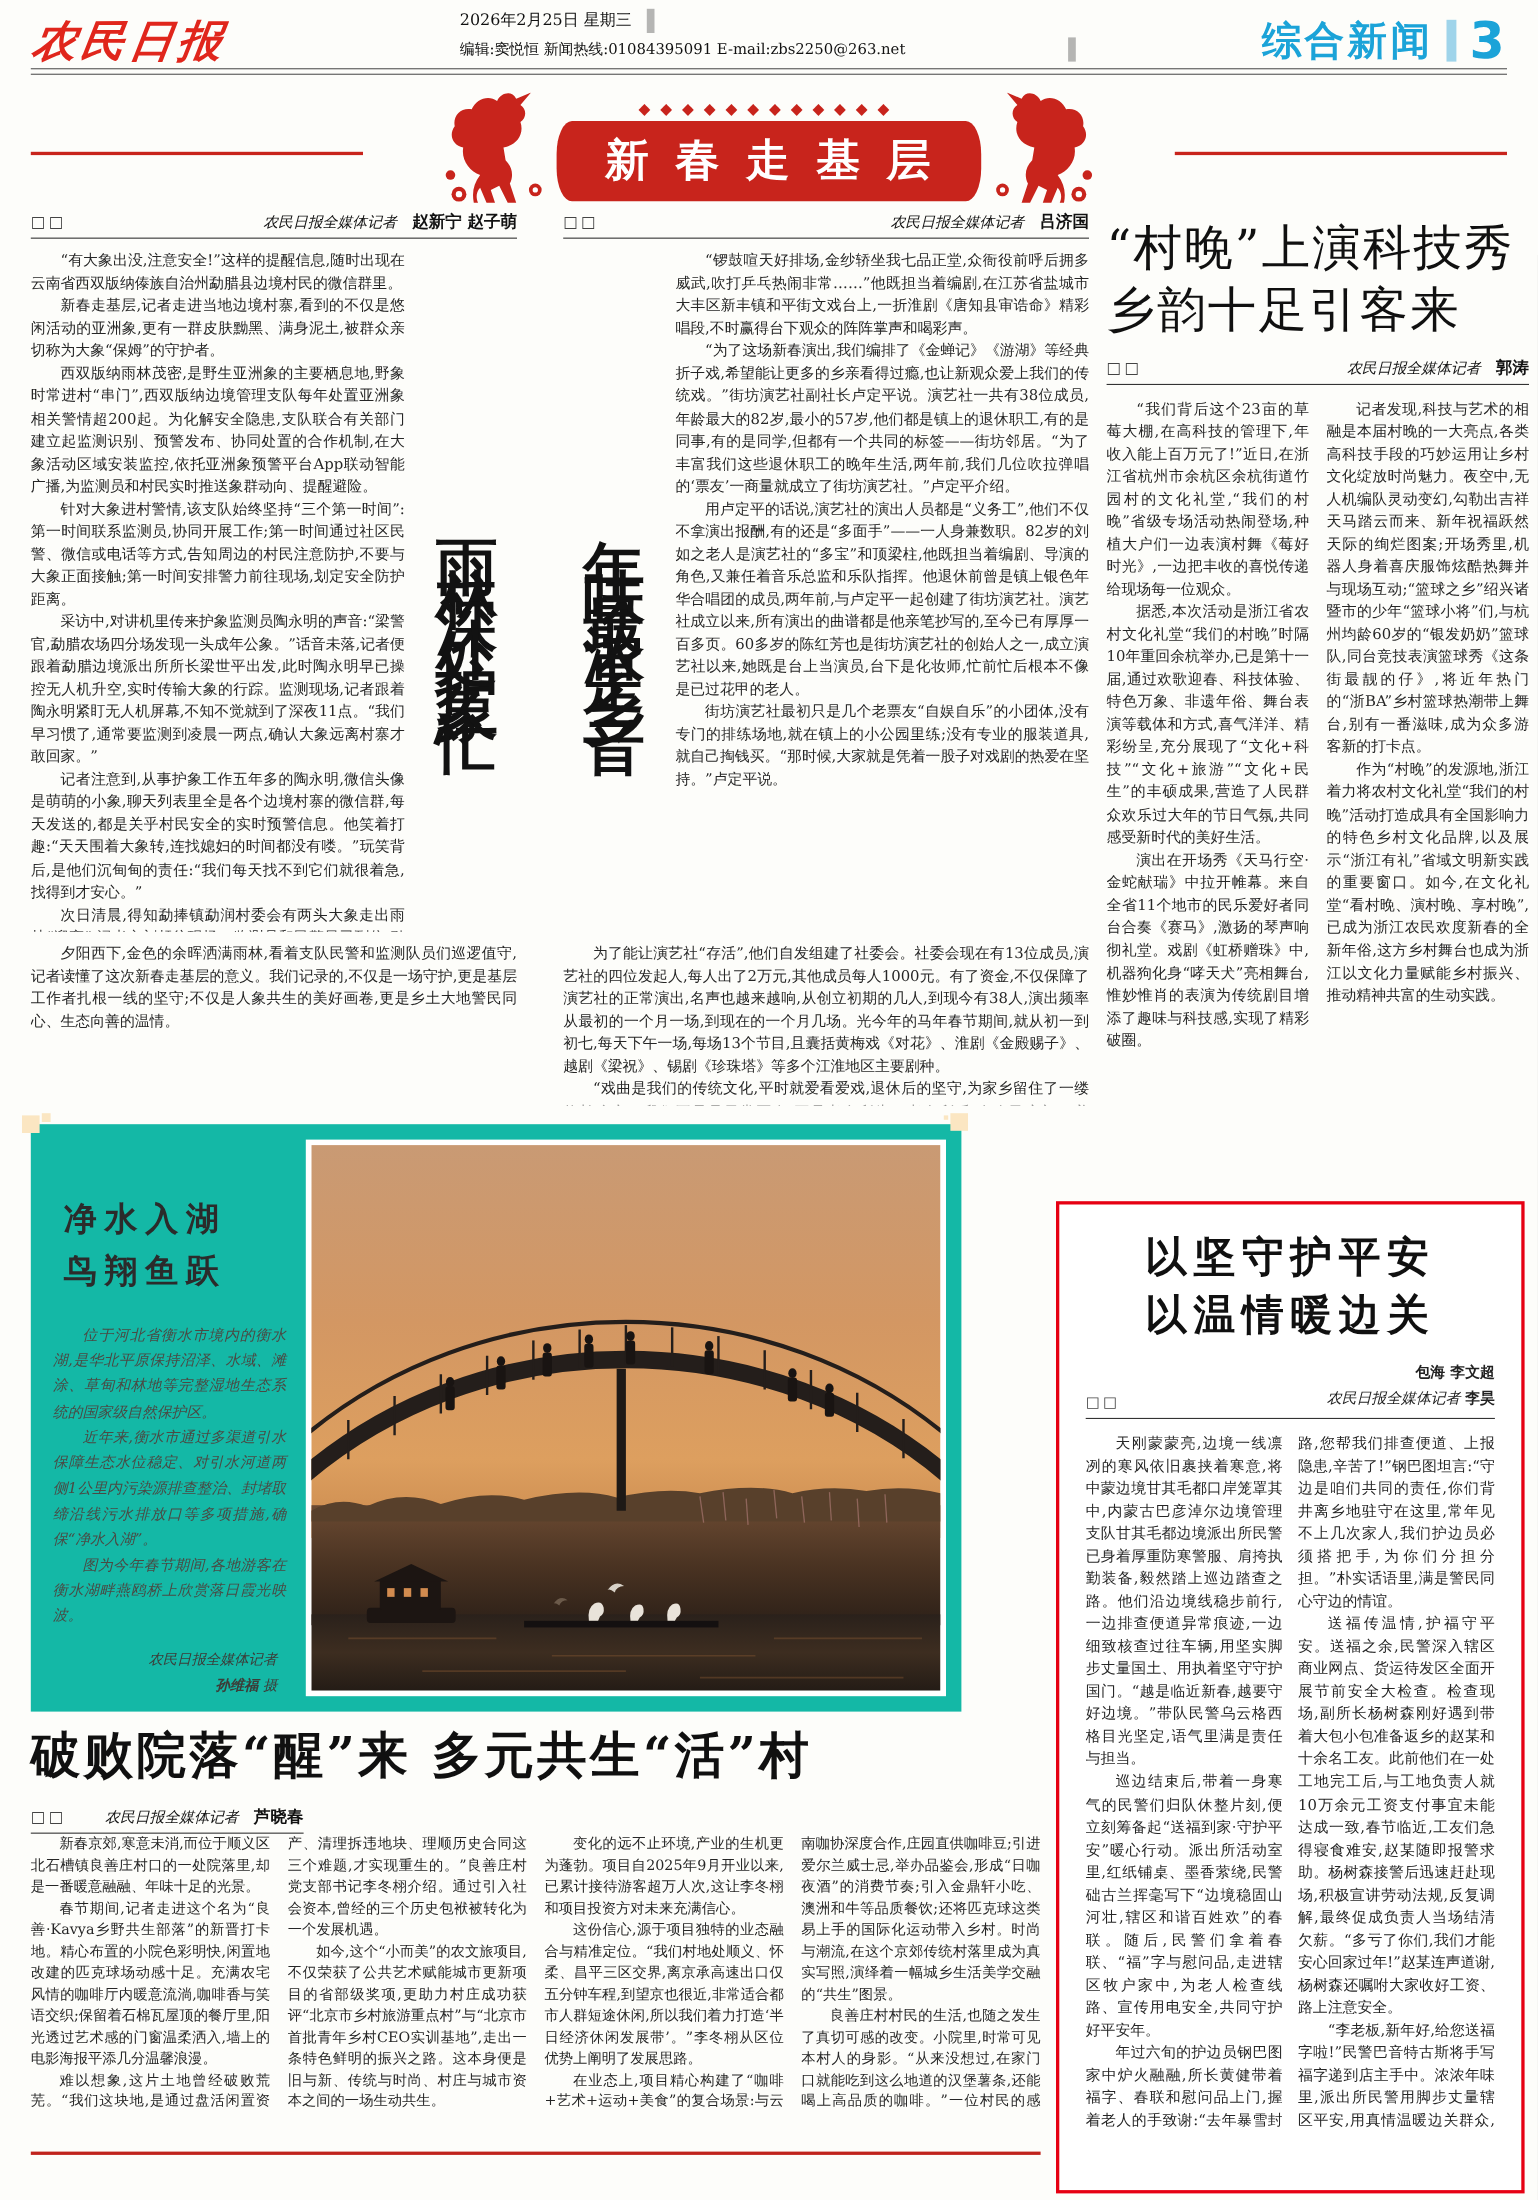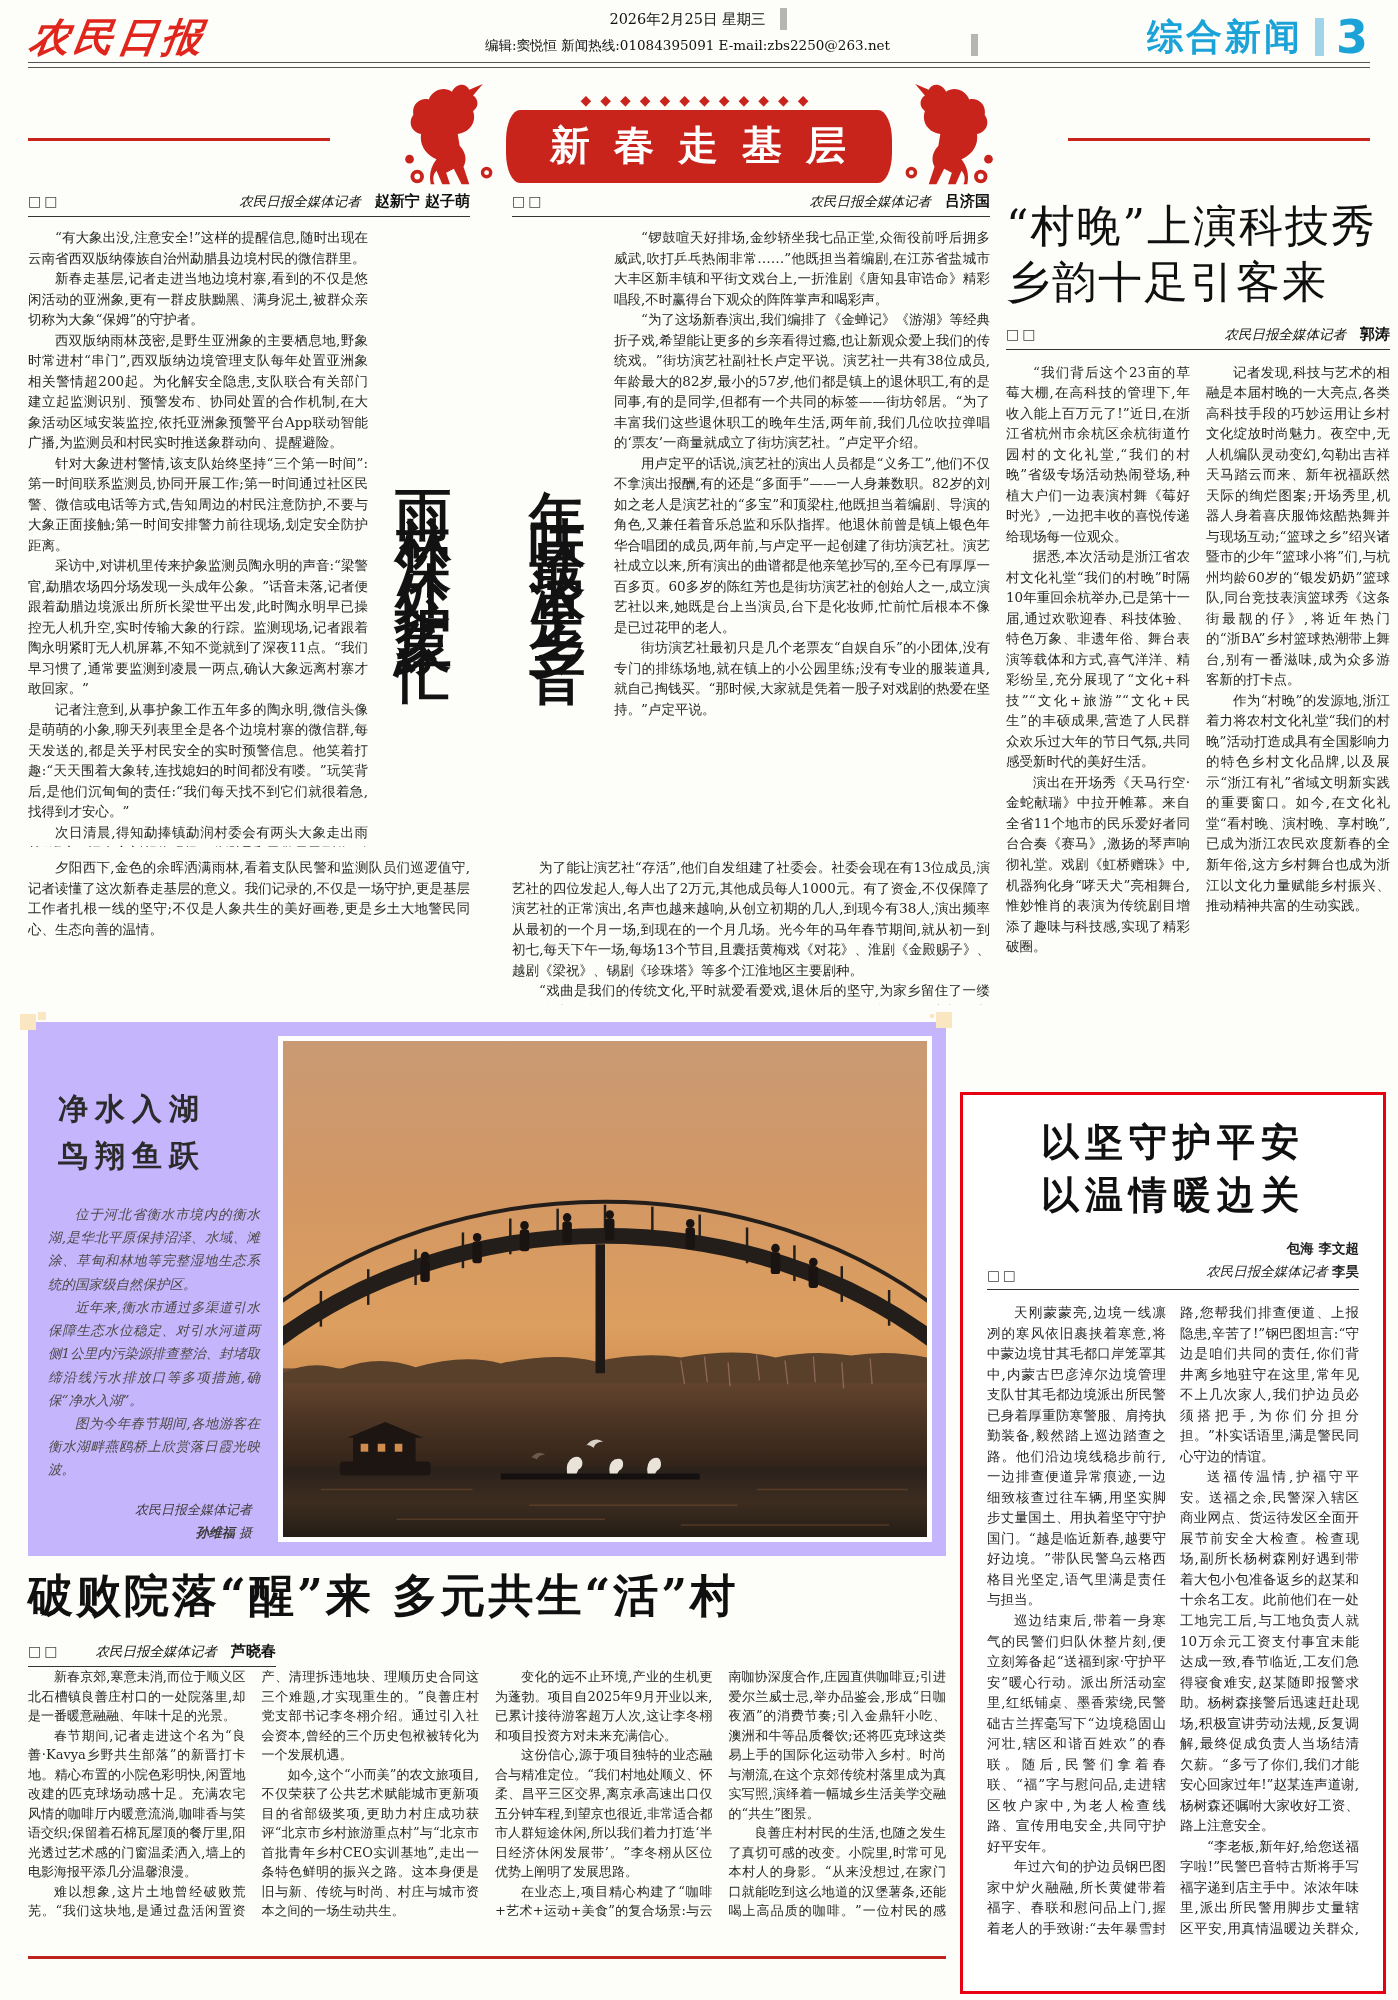--- a/index.html
+++ b/index.html
@@ -1,21 +1,21 @@
 <!DOCTYPE html>
 <html><head>
 <meta charset="utf-8">
 <style>
   html,body{margin:0;padding:0;background:#e8e8e4;}
   .page{position:relative;width:1398px;height:2000px;margin:0 auto;background:#fdfdfa;overflow:hidden;
         font-family:"DejaVu Serif","Liberation Serif",serif;color:#222;}
   
   .logo{position:absolute;left:30px;top:10px;font-size:40px;font-weight:700;color:#e0261c;
         font-style:italic;transform:skewX(-8deg);letter-spacing:4px;}
-  .header-center{position:absolute;right:420px;top:8px;width:560px;text-align:center;}
+  .header-center{position:absolute;right:420px;top:8px;width:560px;text-align:left;}
   .date-line{font-size:14.5px;color:#111;padding-right:14px;display:inline-block;
              border-right:7px solid #b5b5b3;line-height:22px;margin-bottom:4px;}
   .editor-line{font-size:13.5px;color:#111;padding-right:14px;border-right:7px solid #b5b5b3;line-height:22px;}
   .section{position:absolute;right:30px;top:10px;display:flex;align-items:center;gap:12px;color:#1ba3d8;}
   .section-name{font-size:36px;font-weight:900;letter-spacing:3px;font-family:"DejaVu Sans","Liberation Sans",sans-serif;}
   .section-bar{width:9px;height:38px;background:#9fd4ea;}
   .section-num{font-size:46px;font-weight:900;font-family:"DejaVu Sans",sans-serif;}
   .header-rule{position:absolute;left:28px;top:62px;width:1342px;height:4px;
                border-top:1px solid #555;border-bottom:1px solid #555;}
   
@@ -43,21 +43,21 @@
   .art-b{position:absolute;left:512px;top:192px;width:478px;}
   .flexrow{display:flex;gap:10px;margin-top:10px;height:620px;overflow:hidden;}
   .flexrow .txt{flex:1;overflow:hidden;}
   .vh-col{width:92px;display:flex;}
   .cont{margin-top:10px;height:148px;overflow:hidden;}
   .art-c{position:absolute;left:1006px;top:198px;width:384px;}
   .c-headline{font-size:44px;font-weight:400;text-align:left;line-height:1.28;color:#101010;letter-spacing:2px;}
   .art-c .byline{margin-top:14px;}
   .c-body{margin-top:12px;height:688px;overflow:hidden;column-count:2;column-gap:16px;}
   
-  .photo-box{position:absolute;left:28px;top:1022px;width:918px;height:534px;background:#c4b5fd;
+  .photo-box{position:absolute;left:28px;top:1022px;width:846px;height:534px;background:#14b8a6;
              display:flex;padding:14px;gap:12px;box-sizing:border-box;}
   .corner{position:absolute;background:#fbe6c2;width:16px;height:16px;}
   .corner.tl{left:-8px;top:-8px;box-shadow:14px -6px 0 -4px #fbe6c2;}
   .corner.tr{right:-6px;top:-10px;box-shadow:-12px -4px 0 -6px #fbe6c2;}
   .caption{width:212px;display:flex;flex-direction:column;padding:4px 6px;}
   .cap-title{font-size:30px;font-weight:700;letter-spacing:7px;line-height:1.55;color:#2b2b2b;margin:46px 0 24px 10px;}
   .cap-text p{margin:0;text-indent:2em;font-size:13.5px;line-height:1.72;color:#4a4a44;font-style:italic;text-align:justify;}
   .credit{margin-top:16px;text-align:right;font-size:13px;font-style:italic;color:#3c3c38;line-height:1.8;padding-right:8px;}
   .credit .name{font-weight:700;}
   .photo-frame{flex:1;background:#fff;padding:5px;box-sizing:border-box;}

